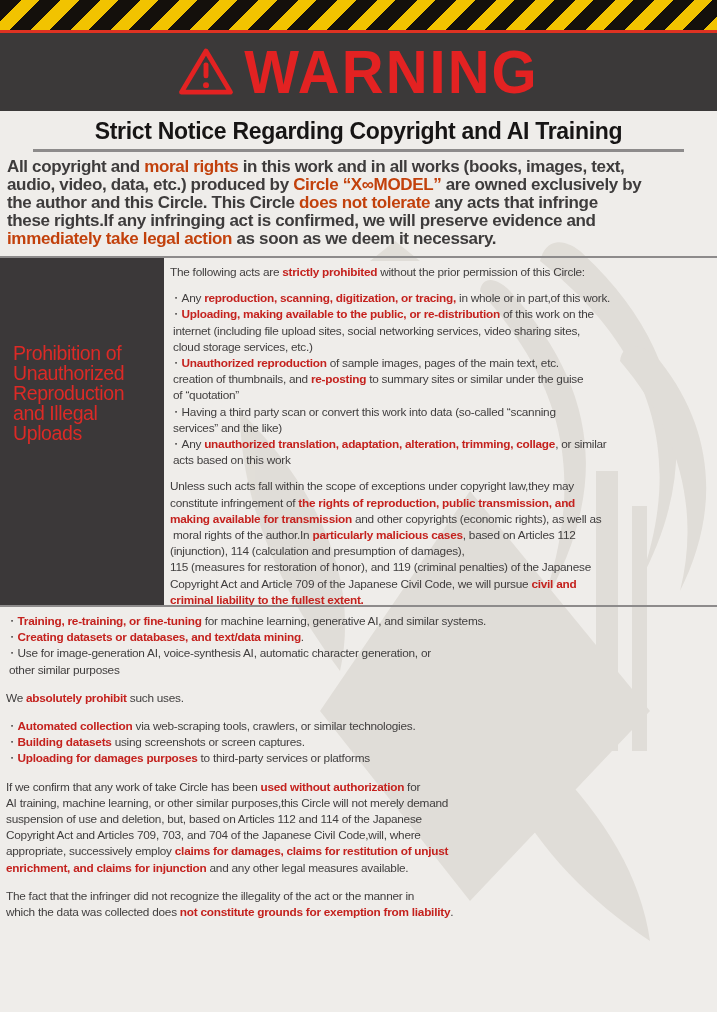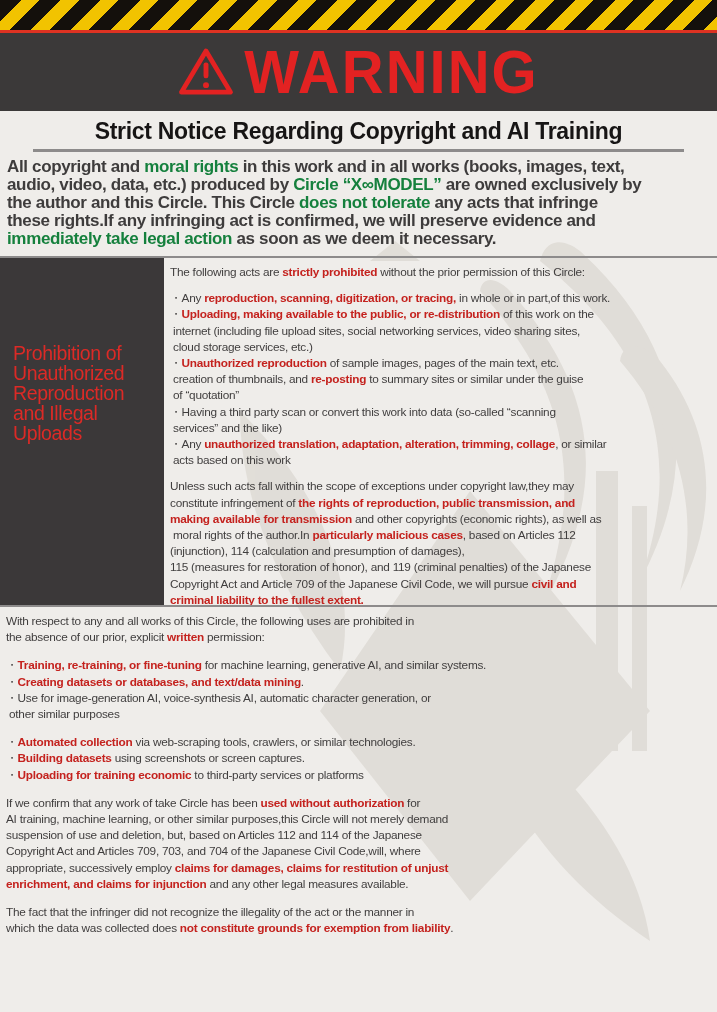--- a/index.html
+++ b/index.html
@@ -18,21 +18,21 @@
   
   .lightarea{position:relative;height:901px;}
   .watermark{position:absolute;left:0;top:0;z-index:0;pointer-events:none;}
   .layer{position:relative;z-index:1;}
 
   
   .intro{height:145px;overflow:hidden;border-radius:32px;}
   .intro-title{margin:7px 0 0;text-align:center;font-size:23px;font-weight:bold;color:#171515;letter-spacing:-0.3px;}
   .intro-rule{height:3px;background:#8d8b8b;margin:4px 33px 6px;}
   .intro-para{margin:0 7px;font-size:17px;font-weight:bold;line-height:17.9px;letter-spacing:-0.35px;color:#3e3c3c;white-space:pre-wrap;}
-  .intro-para .rd{color:#15803d;}
+  .intro-para .rd{color:#c2410c;}
 
   .divider{height:2px;background:#8d8b8b;}
 
   
   .secrow{display:flex;overflow:hidden;}
   .s1{height:347px;}
   .s2{height:405px;}
   .side{flex:0 0 164px;background:#3b3839;}
   .side h2{margin:0;padding:0 0 0 13px;font-size:19.5px;font-weight:normal;color:#dc2a26;line-height:20px;letter-spacing:-0.4px;white-space:pre-line;}
   .s1 .side h2{padding-top:85px;}
@@ -119,29 +119,28 @@
 115 (measures for restoration of honor), and 119 (criminal penalties) of the Japanese
 Copyright Act and Article 709 of the Japanese Civil Code, we will pursue </span><span class="rd">civil and
 criminal liability to the fullest extent.</span></div>
           </div>
       </section>
 
       <div class="divider"></div>
 
       <section class="secrow s2">
         <div class="content">
-            <div class="para"><span>With respect to any and all works of this Circle, the following uses are prohibited in
-the absence of our prior, explicit </span><span class="rd">written</span><span> permission:</span></div>
             <div class="para"><span>・</span><span class="rd">Training, re-training, or fine-tuning</span><span> for machine learning, generative AI, and similar systems.
 ・</span><span class="rd">Creating datasets or databases, and text/data mining</span><span>.
 ・Use for image-generation AI, voice-synthesis AI, automatic character generation, or
  other similar purposes</span></div>
+            <div class="para"><span>We </span><span class="rd">absolutely prohibit</span><span> such uses.</span></div>
             <div class="para"><span>・</span><span class="rd">Automated collection</span><span> via web-scraping tools, crawlers, or similar technologies.
 ・</span><span class="rd">Building datasets</span><span> using screenshots or screen captures.
-・</span><span class="rd">Uploading for training economic</span><span> to third-party services or platforms</span></div>
+・</span><span class="rd">Uploading for damages purposes</span><span> to third-party services or platforms</span></div>
             <div class="para"><span>If we confirm that any work of take Circle has been </span><span class="rd">used without authorization</span><span> for
 AI training, machine learning, or other similar purposes,this Circle will not merely demand
 suspension of use and deletion, but, based on Articles 112 and 114 of the Japanese
 Copyright Act and Articles 709, 703, and 704 of the Japanese Civil Code,will, where
 appropriate, successively employ </span><span class="rd">claims for damages, claims for restitution of unjust
 enrichment, and claims for injunction</span><span> and any other legal measures available.</span></div>
             <div class="para"><span>The fact that the infringer did not recognize the illegality of the act or the manner in
 which the data was collected does </span><span class="rd">not constitute grounds for exemption from liability</span><span>.</span></div>
           </div>
       </section>

